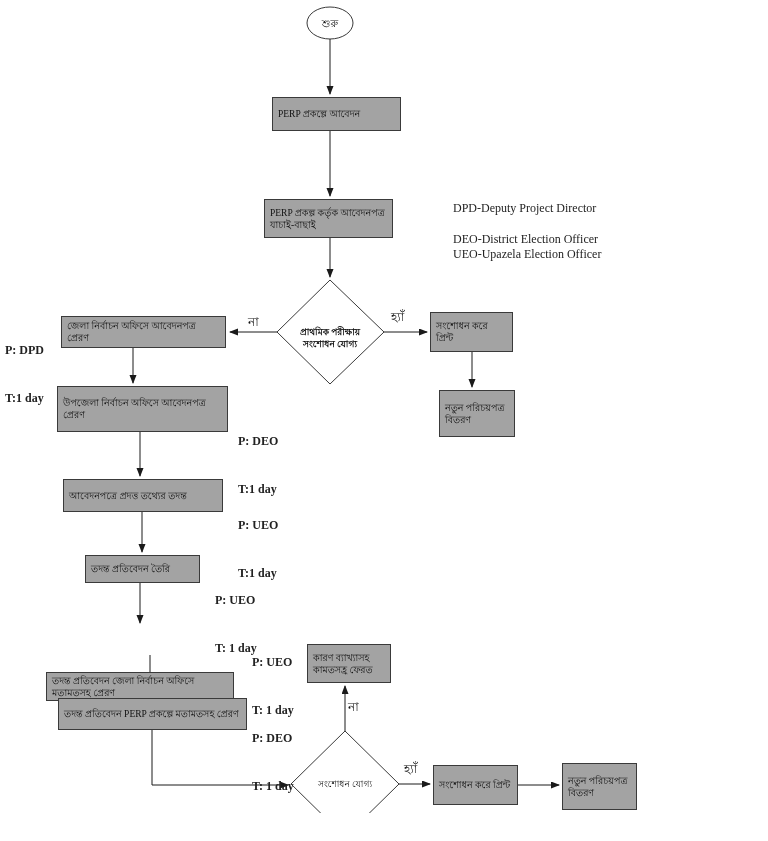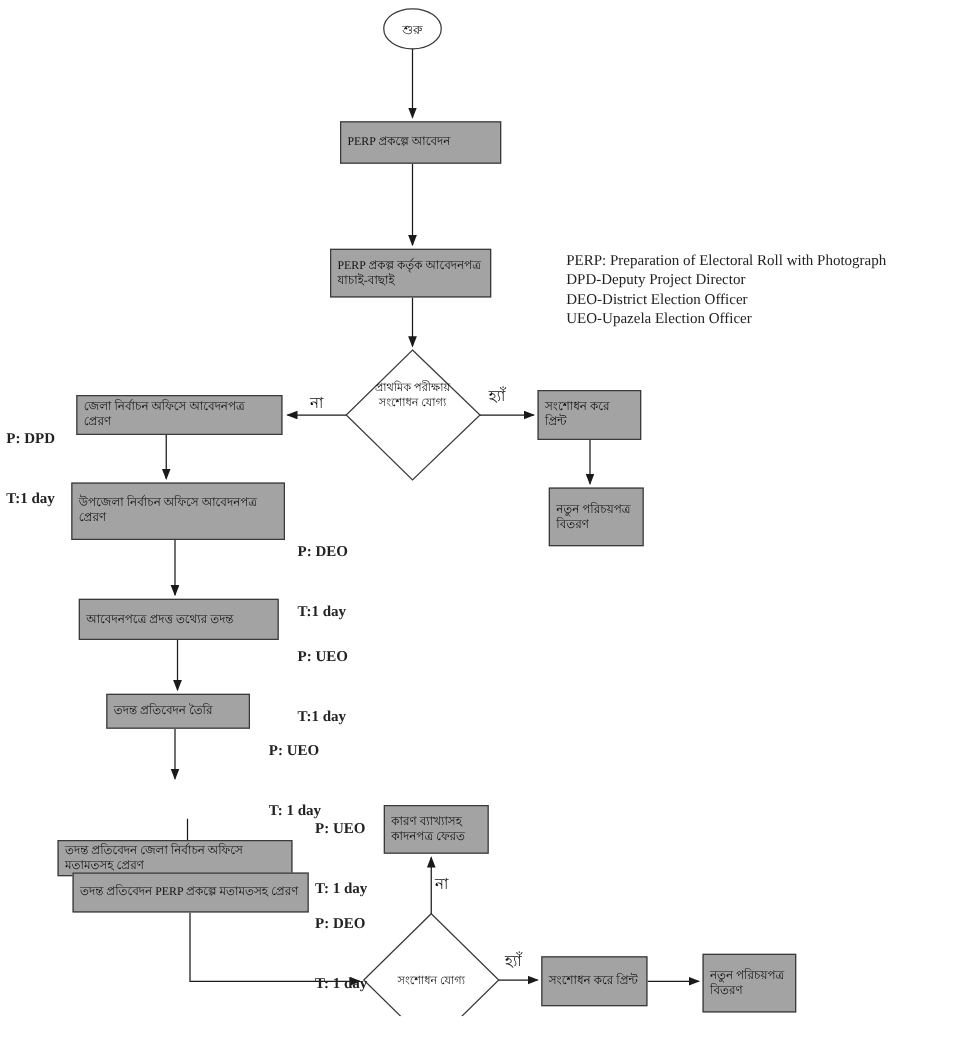--- a/index.html
+++ b/index.html
@@ -81,40 +81,40 @@
 
   <div class="box" style="left:46px;top:626px;width:188px;height:29px;margin-top:46px;">
     <span>তদন্ত প্রতিবেদন জেলা নির্বাচন অফিসে মতামতসহ প্রেরণ</span>
   </div>
 
   <div class="box" style="left:58px;top:698px;width:189px;height:32px;">
     <span>তদন্ত প্রতিবেদন PERP প্রকল্পে মতামতসহ প্রেরণ</span>
   </div>
 
   <div class="box" style="left:307px;top:644px;width:84px;height:39px;">
-    <span>কারণ ব্যাখ্যাসহ কাদনপত্র ফেরত</span>
+    <span>কারণ ব্যাখ্যাসহ কামতসহ্র ফেরত</span>
   </div>
 
   <div class="box" style="left:430px;top:312px;width:83px;height:40px;">
     <span>সংশোধন করে প্রিন্ট</span>
   </div>
 
   <div class="box" style="left:439px;top:390px;width:76px;height:47px;">
     <span>নতুন পরিচয়পত্র বিতরণ</span>
   </div>
 
   <div class="box" style="left:433px;top:765px;width:85px;height:40px;">
     <span>সংশোধন করে প্রিন্ট</span>
   </div>
 
   <div class="box" style="left:562px;top:763px;width:75px;height:47px;">
     <span>নতুন পরিচয়পত্র বিতরণ</span>
   </div>
 
-  <div class="node-label" style="left:285px;top:304px;width:90px;">
+  <div class="node-label" style="left:285px;top:326px;width:90px;font-weight:bold;">
     <div>প্রাথমিক পরীক্ষায়</div>
     <div>সংশোধন যোগ্য</div>
   </div>
 
   <div class="node-label" style="left:300px;top:778px;width:90px;">সংশোধন যোগ্য</div>
 
   <div class="edge-label" style="left:248px;top:313px;">না</div>
   <div class="edge-label" style="left:391px;top:308px;">হ্যাঁ</div>
   <div class="edge-label" style="left:348px;top:698px;">না</div>
   <div class="edge-label" style="left:404px;top:760px;">হ্যাঁ</div>
@@ -138,21 +138,20 @@
   <div class="pt-label" style="left:252px;top:622px;">
     <div>P: UEO</div>
     <div>T: 1 day</div>
   </div>
   <div class="pt-label" style="left:252px;top:698px;">
     <div>P: DEO</div>
     <div>T: 1 day</div>
   </div>
 
   <div class="legend-block" style="left:453px;top:201px;">
-    <div>PERP: Preparation of Electoral Roll with Photograph</div>
     <div>DPD-Deputy Project Director</div>
   </div>
   <div class="legend-block" style="left:453px;top:232px;">
     <div>DEO-District Election Officer</div>
     <div>UEO-Upazela Election Officer</div>
   </div>
 
 </div>
 
 </body></html>

